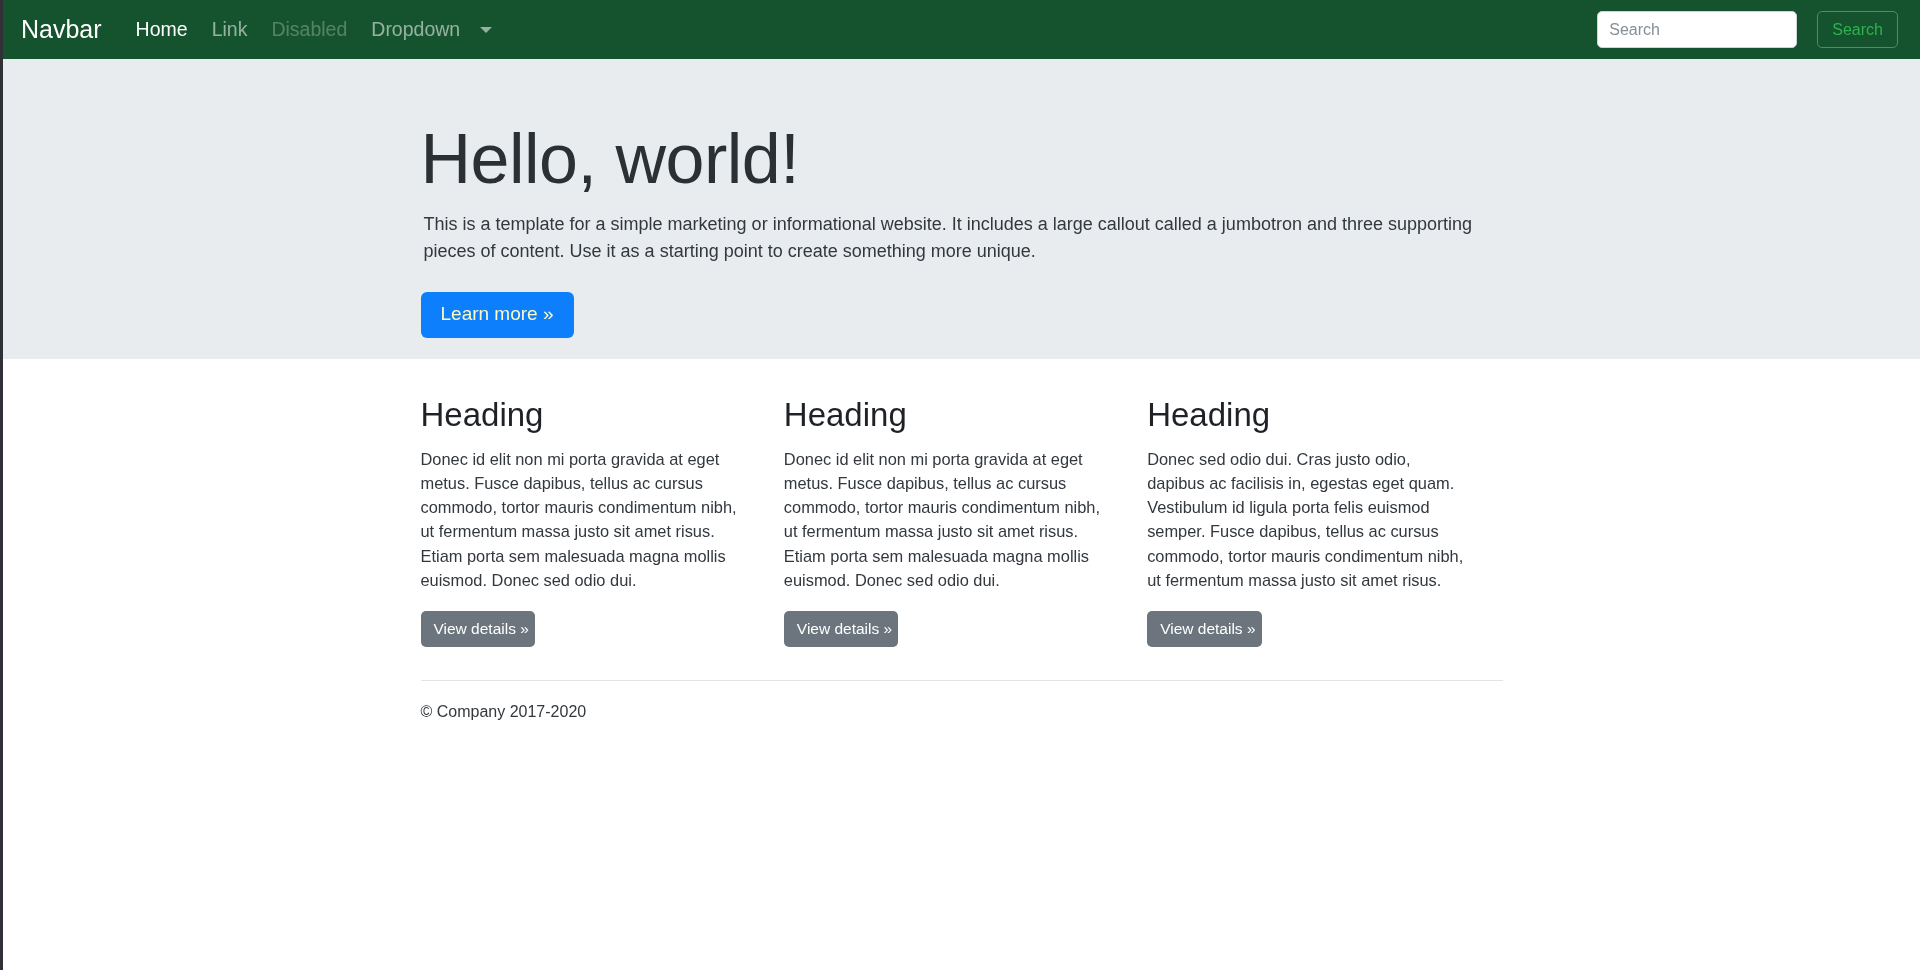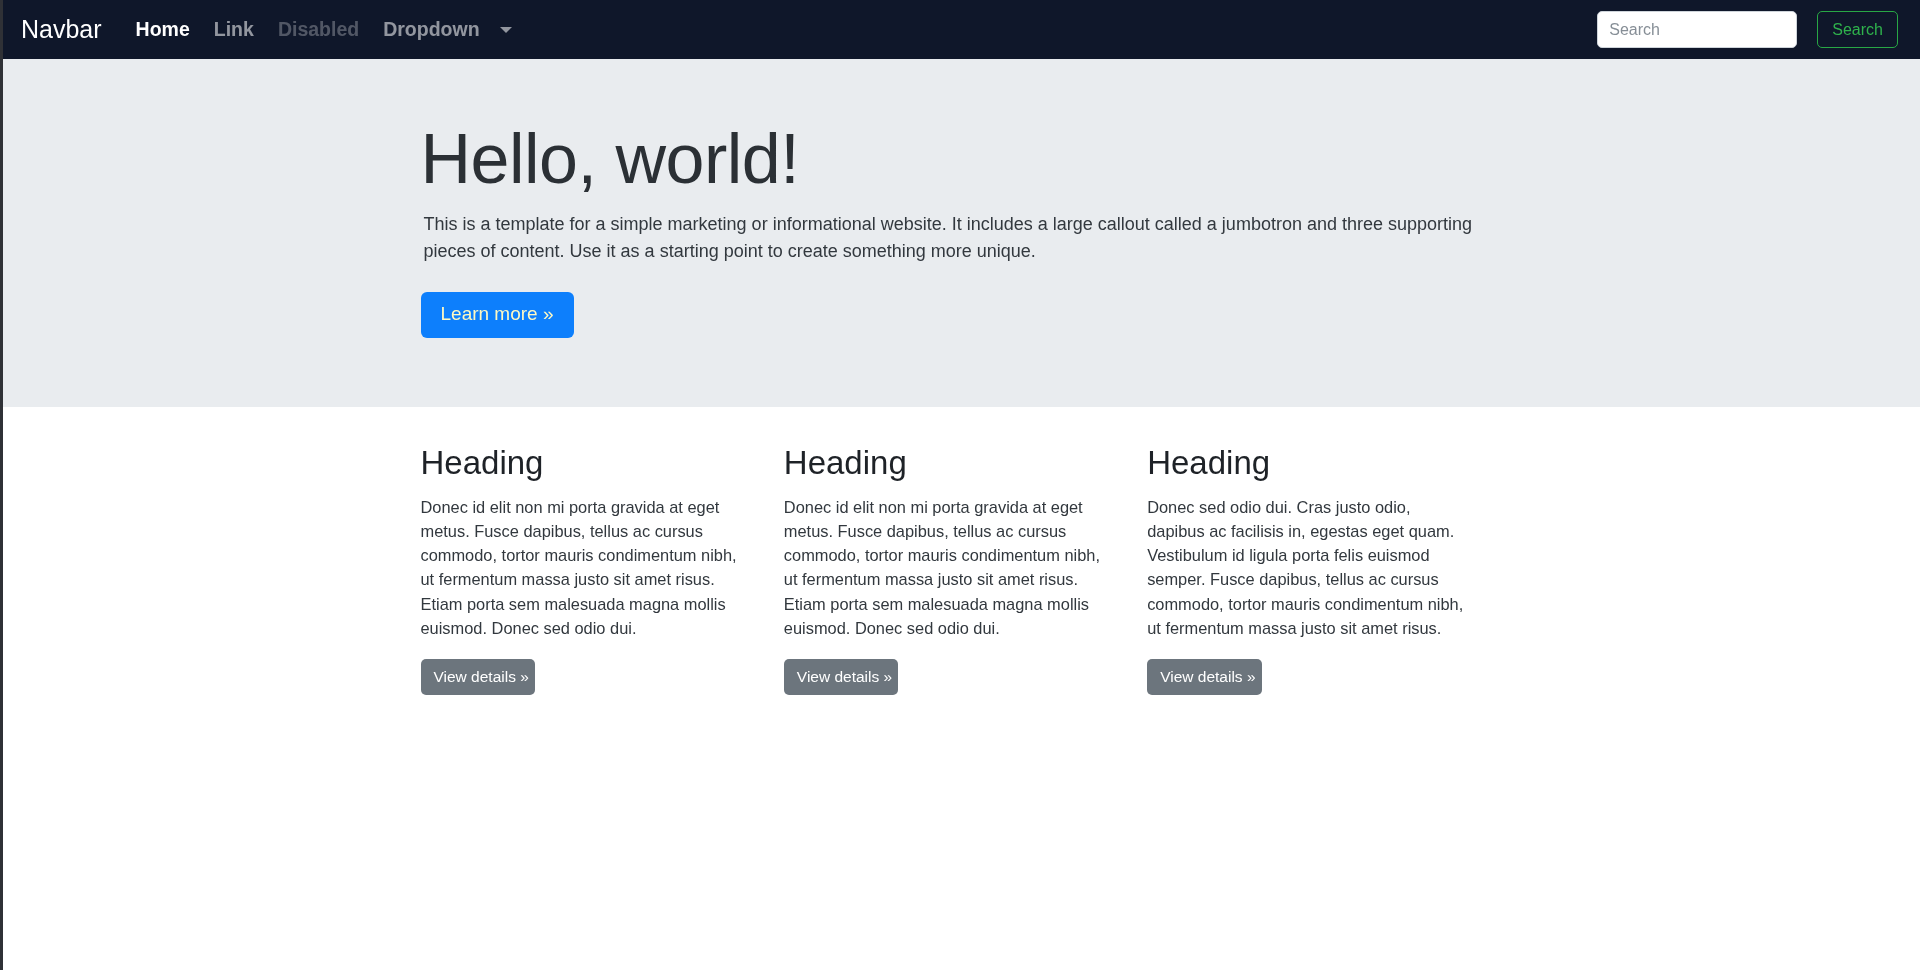--- a/index.html
+++ b/index.html
@@ -10,21 +10,21 @@
     background: #ffffff;
     font-family: "Liberation Sans", sans-serif;
   }
   body {
     border-left: 3px solid #2f3136;
     -webkit-font-smoothing: antialiased;
   }
 
   
   .navbar {
-    background: #0f172a;
+    background: #14532d;
     height: 59px;
     display: flex;
     align-items: center;
     padding: 0 22px 0 18px;
     width: 100%;
   }
   .navbar-brand {
     color: #ffffff;
     font-size: 25px;
     line-height: 1;
@@ -32,21 +32,20 @@
     white-space: nowrap;
     cursor: pointer;
   }
   .nav-list {
     display: flex;
     align-items: center;
     list-style: none;
     margin: 0;
     padding: 0;
     gap: 0px;
-    font-weight: bold;
   }
   .nav-item {
     padding: 0 12px;
     font-size: 19.5px;
     line-height: 1;
     white-space: nowrap;
     cursor: pointer;
   }
   .nav-item.active { color: #ffffff; }
   .nav-item.normal { color: rgba(255,255,255,0.55); }
@@ -84,21 +83,21 @@
     font-size: 16px;
     font-family: "Liberation Sans", sans-serif;
     cursor: pointer;
     white-space: nowrap;
   }
 
   
   .jumbotron {
     background: #e9ecef;
     padding: 62px 0 8px 0;
-    height: 348px;
+    height: 300px;
     width: 100%;
   }
   .container {
     width: 1112px;
     margin: 0 auto;
     padding: 0 15px;
   }
   .jumbo-title {
     font-size: 70px;
     font-weight: 300;
@@ -227,14 +226,17 @@
       </div>
 
       <div class="col">
         <h2 class="col-heading">Heading</h2>
         <p class="col-text">Donec sed odio dui. Cras justo odio, dapibus ac facilisis in, egestas eget quam. Vestibulum id ligula porta felis euismod semper. Fusce dapibus, tellus ac cursus commodo, tortor mauris condimentum nibh, ut fermentum massa justo sit amet risus.</p>
         <button class="btn-secondary">View details »</button>
       </div>
 
     </div>
 
+    <footer class="footer">
+      <p class="footer-text">© Company 2017-2020</p>
+    </footer>
   </div>
 </main>
 
 </body></html>

